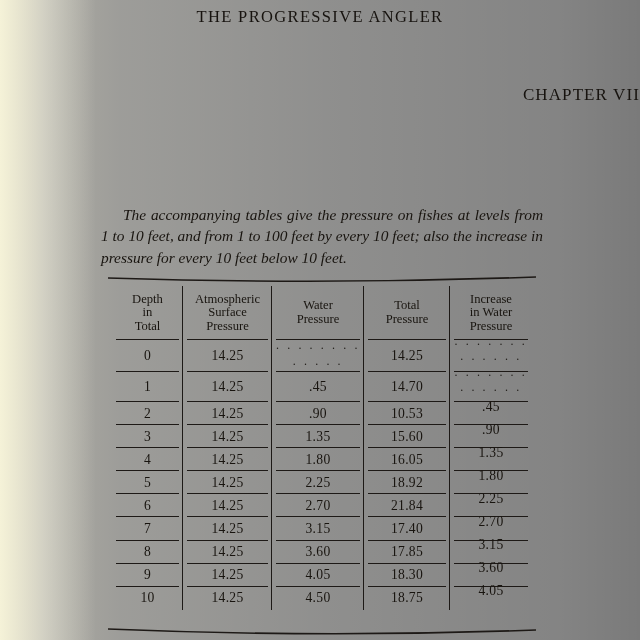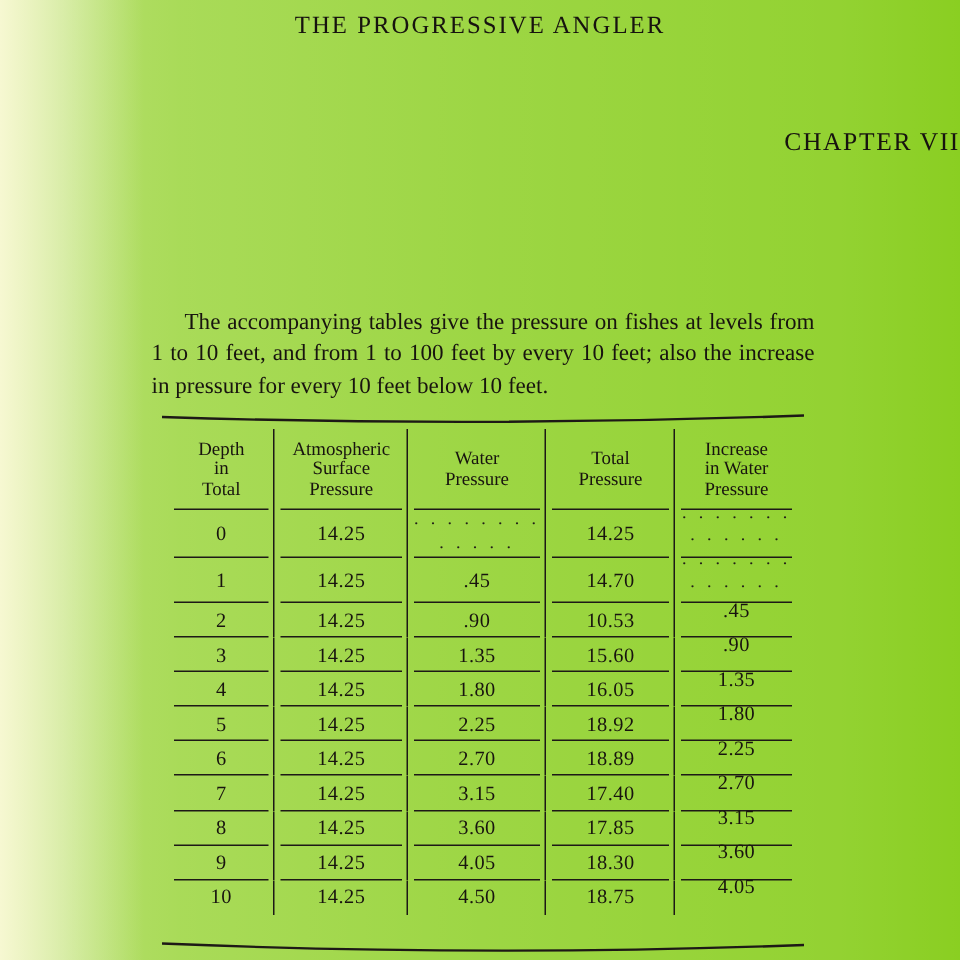--- a/index.html
+++ b/index.html
@@ -5,21 +5,21 @@
   html, body {
     margin: 0;
     padding: 0;
     background: #ffffff;
   }
   #page {
     position: relative;
     width: 640px;
     height: 640px;
     overflow: hidden;
-    background: #84cc16;
+    background: #737373;
     font-family: "Liberation Serif", "DejaVu Serif", serif;
     color: #1a1714;
   }
   
   #paper-tint {
     position: absolute;
     inset: 0;
     background:
       linear-gradient(to right,
         rgba(250,243,205,0.55) 0px,
@@ -80,20 +80,21 @@
   .body-para {
     position: absolute;
     top: 204px;
     left: 101px;
     width: 442px;
     font-size: 15.4px;
     line-height: 21.4px;
     text-align: justify;
     text-indent: 22px;
     color: #18140f;
+    font-style: italic;
   }
 
   
   #table-wrap {
     position: absolute;
     left: 112px;
     top: 286px;
     width: 420px;
     height: 340px;
   }
@@ -266,21 +267,21 @@
             <td class="vr depth-cell rule-under">5</td>
             <td class="vr rule-under">14.25</td>
             <td class="vr rule-under">2.25</td>
             <td class="vr rule-under">18.92</td>
             <td class="inc-cell rule-under"><span>1.80</span></td>
           </tr>
           <tr>
             <td class="vr depth-cell rule-under">6</td>
             <td class="vr rule-under">14.25</td>
             <td class="vr rule-under">2.70</td>
-            <td class="vr rule-under">18.89</td>
+            <td class="vr rule-under">21.84</td>
             <td class="inc-cell rule-under"><span>2.25</span></td>
           </tr>
           <tr>
             <td class="vr depth-cell rule-under">7</td>
             <td class="vr rule-under">14.25</td>
             <td class="vr rule-under">3.15</td>
             <td class="vr rule-under">17.40</td>
             <td class="inc-cell rule-under"><span>2.70</span></td>
           </tr>
           <tr>

